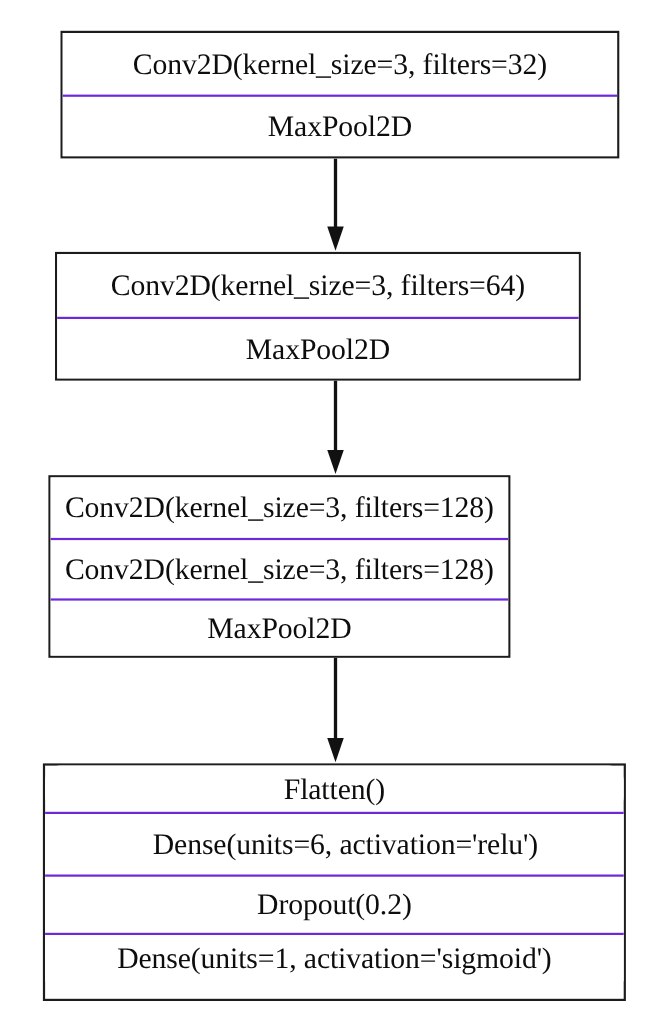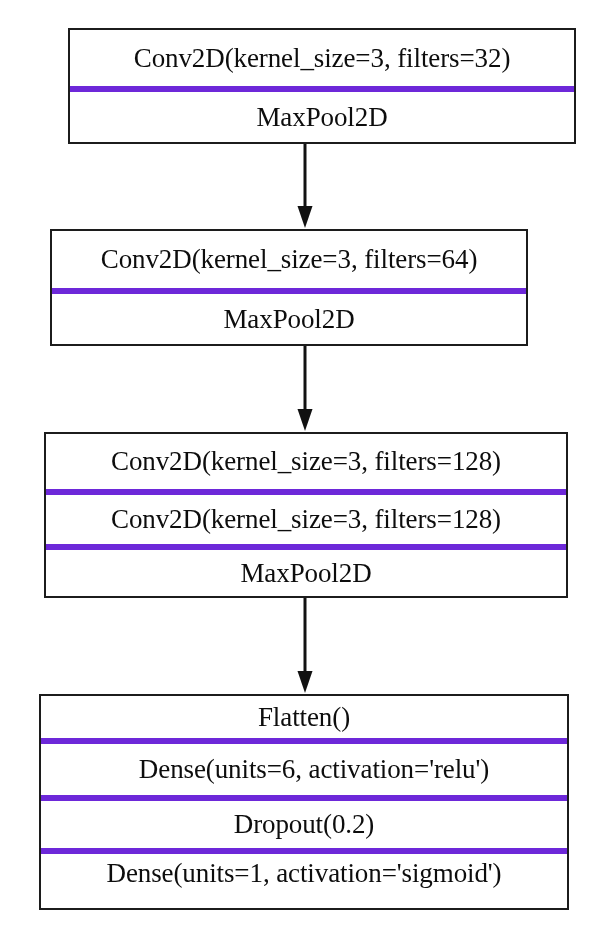--- a/index.html
+++ b/index.html
@@ -30,36 +30,36 @@
     justify-content: center;
     text-align: center;
     color: #0d0d0d;
     font-size: 27px;
     line-height: 1.05;
     letter-spacing: -0.1px;
     white-space: nowrap;
     background: #ffffff;
   }
   .row + .row {
-    border-top: 6px solid #6d28d9;
+    border-top: 2px solid #6d28d9;
   }
   .arrow {
     position: absolute;
     overflow: visible;
   }
   .arrow svg {
     display: block;
   }
 </style>
 </head>
 <body>
 
 <div id="canvas">
 
-  <div class="block" style="left:68px; top:28px; width:508px; height:116px;">
+  <div class="block" style="left:55px; top:28px; width:508px; height:116px;">
     <div class="row" style="height:56px;">Conv2D(kernel_size=3, filters=32)</div>
     <div class="row" style="height:56px;">MaxPool2D</div>
   </div>
 
   <div class="arrow" style="left:296px; top:144px; width:18px; height:85px;">
     <svg width="18" height="85" viewBox="0 0 18 85">
       <line x1="9" y1="0" x2="9" y2="64" stroke="#111111" stroke-width="3"></line>
       <polygon points="9,84 1.5,62 16.5,62" fill="#111111"></polygon>
     </svg>
   </div>
@@ -69,21 +69,21 @@
     <div class="row" style="height:56px;">MaxPool2D</div>
   </div>
 
   <div class="arrow" style="left:296px; top:346px; width:18px; height:86px;">
     <svg width="18" height="86" viewBox="0 0 18 86">
       <line x1="9" y1="0" x2="9" y2="65" stroke="#111111" stroke-width="3"></line>
       <polygon points="9,85 1.5,63 16.5,63" fill="#111111"></polygon>
     </svg>
   </div>
 
-  <div class="block" style="left:44px; top:432px; width:524px; height:166px;">
+  <div class="block" style="left:44px; top:432px; width:420px; height:166px;">
     <div class="row" style="height:55px;">Conv2D(kernel_size=3, filters=128)</div>
     <div class="row" style="height:55px;">Conv2D(kernel_size=3, filters=128)</div>
     <div class="row" style="height:52px;">MaxPool2D</div>
   </div>
 
   <div class="arrow" style="left:296px; top:598px; width:18px; height:96px;">
     <svg width="18" height="96" viewBox="0 0 18 96">
       <line x1="9" y1="0" x2="9" y2="75" stroke="#111111" stroke-width="3"></line>
       <polygon points="9,95 1.5,73 16.5,73" fill="#111111"></polygon>
     </svg>

